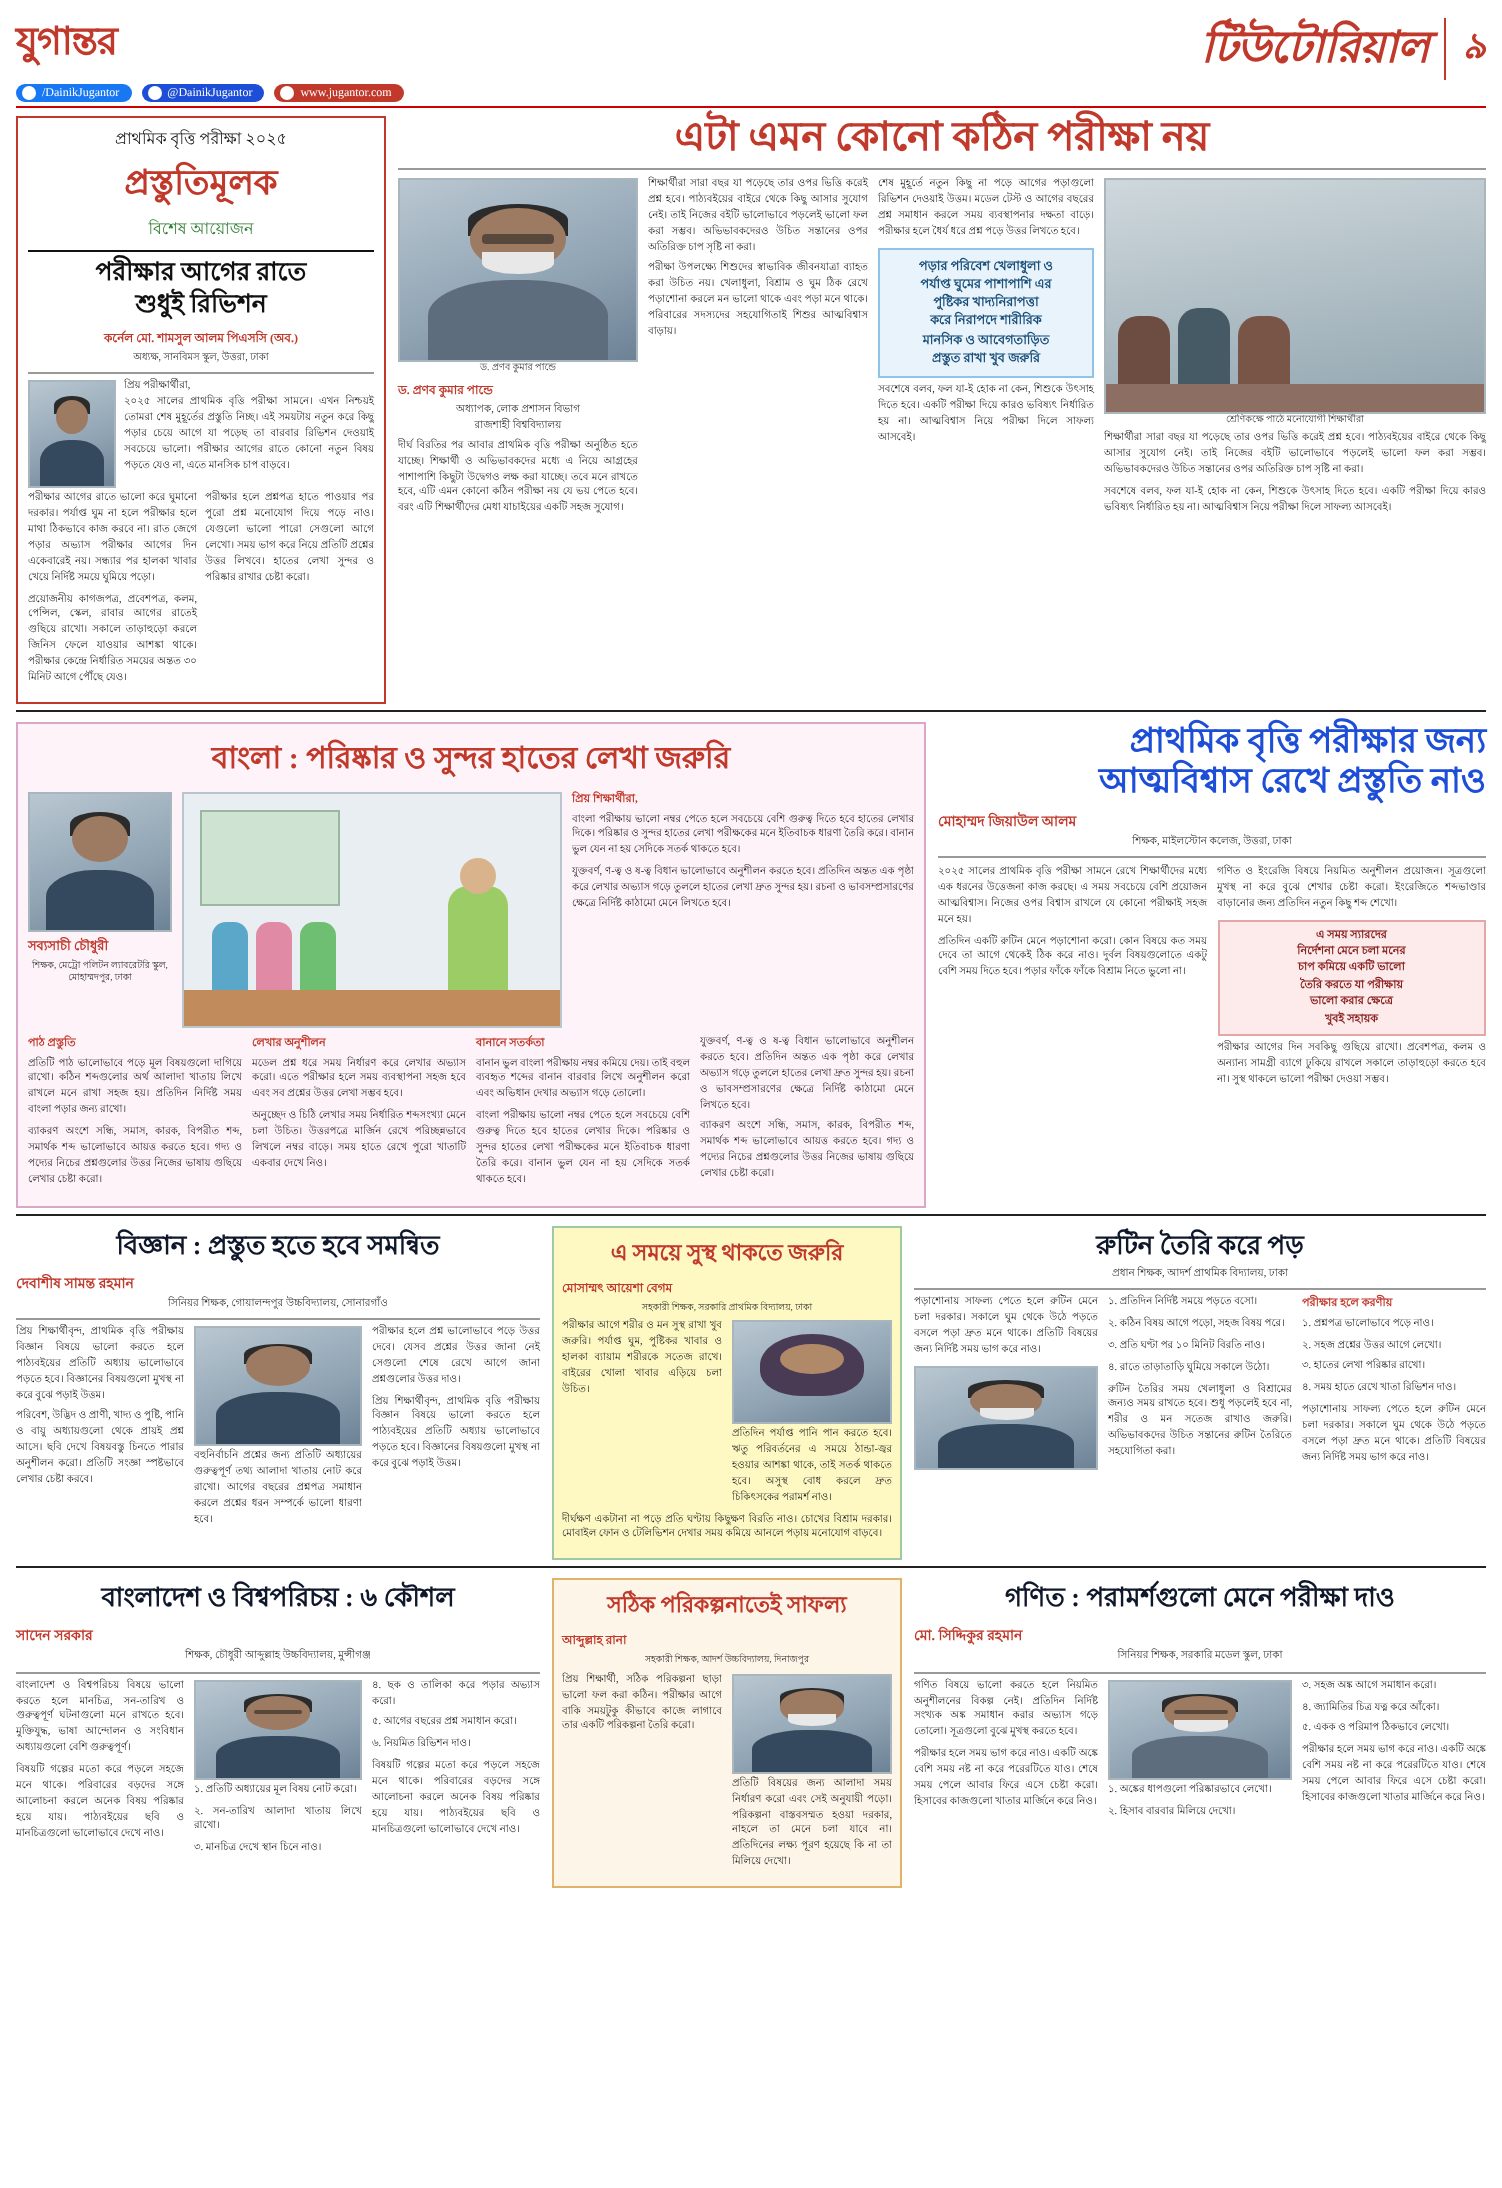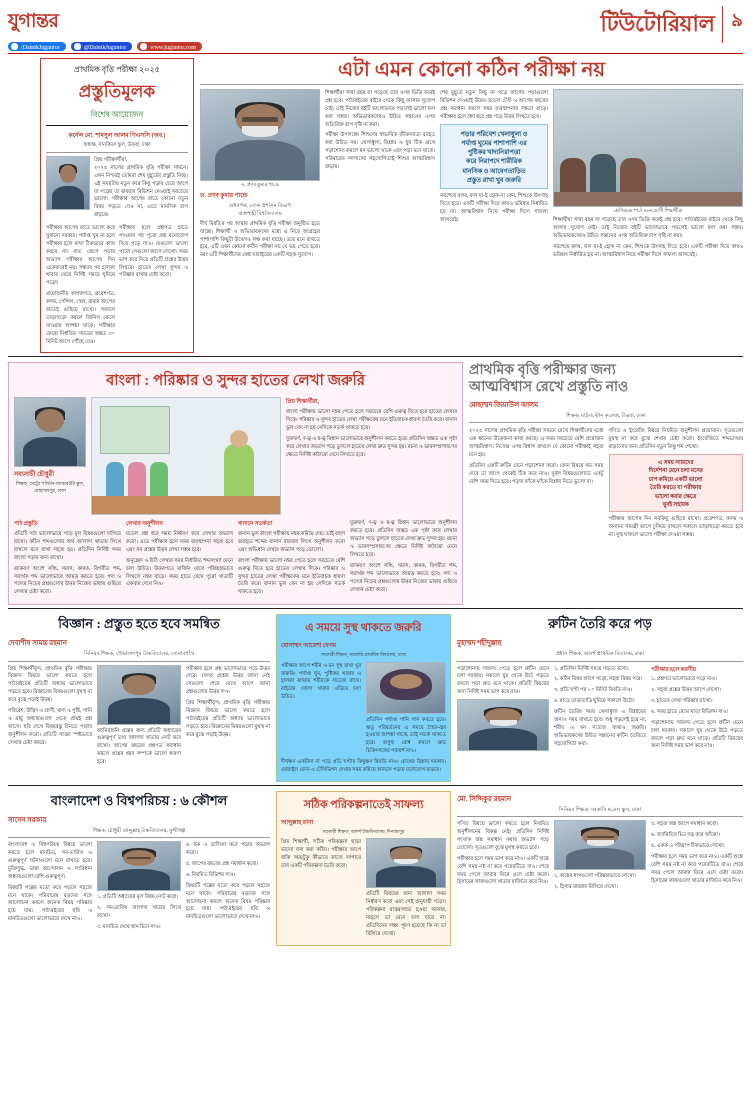--- a/index.html
+++ b/index.html
@@ -18,40 +18,40 @@
   .mast-left { display:flex; flex-direction:column; gap:2px; }
   .logo-row { display:flex; align-items:center; gap:4px; }
   .logo { font-size:19px; font-weight:bold; color:#c0392b; letter-spacing:-0.5px; font-family:"Liberation Serif", serif; }
   .mast-date { font-size:7.5px; color:#222; padding-top:6px; }
   .mast-mail { font-size:6.5px; color:#333; padding-left:2px; }
   .social-row { display:flex; gap:5px; margin-top:2px; }
   .social { display:flex; align-items:center; gap:3px; background:#1d4ed8; color:#fff; font-size:6px; padding:1px 6px 1px 3px; border-radius:8px; }
   .social.b { background:#1877f2; }
   .social.c { background:#c0392b; }
   .sdot { width:7px; height:7px; border-radius:50%; background:#fff; display:inline-block; }
-  .mast-right { display:flex; gap:8px; }
+  .mast-right { display:flex; align-items:center; gap:8px;font-style:italic; }
   .section-title { font-size:22px; font-weight:bold; color:#c0392b; letter-spacing:-0.5px; }
   .pagenum-box { border-left:1px solid #c0392b; padding-left:8px; font-size:18px; color:#c0392b; font-weight:bold; }
 
   
   .rule { height:1px; background:#222; margin:3px 0; }
   .thin { height:1px; background:#999; }
 
   .col-body { font-size:5.1px; line-height:1.55; text-align:justify; color:#222; hyphens:auto; }
   .col-body p { margin:0 0 3px 0; }
   .byline { text-align:left; font-size:7px; color:#c0392b; font-weight:bold; margin:2px 0 1px; }
   .byline-sub { text-align:center; font-size:5.2px; color:#333; margin-bottom:3px; line-height:1.4; }
 
   .photo { background:#c9d6dd; border:1px solid #aab6bd; position:relative; overflow:hidden; }
   .photo.person { background:linear-gradient(160deg,#b9c7d1 0%, #8fa3b3 60%, #6d8295 100%); }
   .cap { font-size:4.8px; text-align:center; color:#333; margin-top:1px; line-height:1.3; }
 
   
   .top-area { display:flex; gap:6px; margin-top:4px; }
-  .left-box { width:154px; border:1px solid #c0392b; padding:4px 5px;margin-left:32px; }
+  .left-box { width:185px; border:1px solid #c0392b; padding:4px 5px; }
   .lb-kicker { text-align:center; font-size:8px; color:#111; }
   .lb-title { text-align:center; font-size:17px; font-weight:bold; color:#c0392b; margin:2px 0; }
   .lb-sub { text-align:center; font-size:8px; color:#2e7d32; }
   .lb-rule { border-top:1px solid #111; margin:4px 0 3px; }
   .lb-head { text-align:center; font-size:12.5px; font-weight:bold; line-height:1.25; color:#111; }
   .lb-byline { text-align:center; font-size:6px; color:#c0392b; font-weight:bold; margin-top:4px; }
   .lb-bysub { text-align:center; font-size:5px; color:#333; }
   .lb-cols { display:flex; gap:4px; margin-top:3px; }
   .lb-photo { width:44px; height:54px; flex:0 0 44px; }
 
@@ -71,28 +71,28 @@
   .b2-head { text-align:center; font-size:15px; font-weight:bold; color:#c0392b; }
   .b2-row { display:flex; gap:5px; margin-top:4px; }
   .b2-photo { width:72px; }
   .b2-illus { width:190px; height:118px; background:#e9eef2; border:1px solid #b9c6cf; position:relative; overflow:hidden; }
   .b2-txt { flex:1; }
   .b2-bottom { display:flex; gap:5px; margin-top:4px; }
   .b2-bottom > div { flex:1; }
   .subhead { font-size:5.6px; font-weight:bold; color:#c0392b; margin-bottom:2px; }
 
   .b2-right { flex:1; }
-  .b2r-head { text-align:left; font-size:14px; font-weight:bold; color:#737373; line-height:1.2; }
+  .b2r-head { text-align:right; font-size:17px; font-weight:bold; color:#1d4ed8; line-height:1.2; }
   .b2r-cols { display:flex; gap:5px; margin-top:4px; }
   .tint-box { background:#fdeaea; border:1px solid #e4a7a7; padding:3px; font-size:5.6px; line-height:1.5; text-align:center; color:#8a2020; font-weight:bold; }
 
   
   .band3 { display:flex; gap:6px; margin-top:5px; }
   .b3-a { width:262px; }
-  .b3-b { width:175px; border:1px solid #9fc9a0; background:#7dd3fc; padding:4px; }
+  .b3-b { width:175px; border:1px solid #9fc9a0; background:#fef9c3; padding:4px; }
   .b3-c { flex:1; }
   .hd-c { text-align:center; font-size:13px; font-weight:bold; color:#0f172a; }
   .hd-s { text-align:center; font-size:11px; font-weight:bold; color:#c0392b; }
   .cols2 { display:flex; gap:5px; margin-top:3px; }
   .cols2 > div { flex:1; }
 
   
   .band4 { display:flex; gap:6px; margin-top:5px; }
   .b4-a { width:262px; }
   .b4-b { width:175px; border:1px solid #e0b36a; background:#fdf6e8; padding:4px; }
@@ -142,20 +142,22 @@
     </div>
   </div>
 
   <div class="top-area">
 
     <div class="left-box">
       <div class="lb-kicker">প্রাথমিক বৃত্তি পরীক্ষা ২০২৫</div>
       <div class="lb-title">প্রস্তুতিমূলক</div>
       <div class="lb-sub">বিশেষ আয়োজন</div>
       <div class="lb-rule"></div>
+      <div class="lb-head" style="white-space:pre-line">পরীক্ষার আগের রাতে
+শুধুই রিভিশন</div>
       <div class="lb-byline">কর্নেল মো. শামসুল আলম পিএসসি (অব.)</div>
       <div class="lb-bysub">অধ্যক্ষ, সানবিমস স্কুল, উত্তরা, ঢাকা</div>
       <div class="thin" style="margin:3px 0"></div>
       <div class="lb-cols">
         <div class="photo person lb-photo">
           <div class="ph-hair"></div>
             <div class="ph-face"></div>
             <div class="ph-body"></div>
         </div>
         <div class="col-body" style="flex:1">
@@ -366,21 +368,20 @@
             </div>
         </div>
       </div>
       <div class="col-body">
           <p>দীর্ঘক্ষণ একটানা না পড়ে প্রতি ঘণ্টায় কিছুক্ষণ বিরতি নাও। চোখের বিশ্রাম দরকার। মোবাইল ফোন ও টেলিভিশন দেখার সময় কমিয়ে আনলে পড়ায় মনোযোগ বাড়বে।</p>
         </div>
     </div>
 
     <div class="b3-c">
       <div class="hd-c">রুটিন তৈরি করে পড়</div>
-      <div class="byline">মুহাম্মদ শহীদুল্লাহ</div>
       <div class="byline-sub">প্রধান শিক্ষক, আদর্শ প্রাথমিক বিদ্যালয়, ঢাকা</div>
       <div class="thin" style="margin:2px 0 3px"></div>
       <div class="cols2">
         <div>
           <div class="col-body">
               <p>পড়াশোনায় সাফল্য পেতে হলে রুটিন মেনে চলা দরকার। সকালে ঘুম থেকে উঠে পড়তে বসলে পড়া দ্রুত মনে থাকে। প্রতিটি বিষয়ের জন্য নির্দিষ্ট সময় ভাগ করে নাও।</p>
             </div>
           <div class="photo person" style="height:52px;margin-top:2px">
             <div class="ph-hair"></div>
               <div class="ph-face"></div>
@@ -458,20 +459,21 @@
               <div class="ph-body"></div>
           </div>
           <div class="col-body" style="margin-top:2px">
               <p>প্রতিটি বিষয়ের জন্য আলাদা সময় নির্ধারণ করো এবং সেই অনুযায়ী পড়ো। পরিকল্পনা বাস্তবসম্মত হওয়া দরকার, নাহলে তা মেনে চলা যাবে না। প্রতিদিনের লক্ষ্য পূরণ হয়েছে কি না তা মিলিয়ে দেখো।</p>
             </div>
         </div>
       </div>
     </div>
 
     <div class="b4-c">
+      <div class="hd-c">গণিত : পরামর্শগুলো মেনে পরীক্ষা দাও</div>
       <div class="byline">মো. সিদ্দিকুর রহমান</div>
       <div class="byline-sub">সিনিয়র শিক্ষক, সরকারি মডেল স্কুল, ঢাকা</div>
       <div class="thin" style="margin:2px 0 3px"></div>
       <div class="cols2">
         <div class="col-body">
           <p>গণিত বিষয়ে ভালো করতে হলে নিয়মিত অনুশীলনের বিকল্প নেই। প্রতিদিন নির্দিষ্ট সংখ্যক অঙ্ক সমাধান করার অভ্যাস গড়ে তোলো। সূত্রগুলো বুঝে মুখস্থ করতে হবে।</p>
           <p>পরীক্ষার হলে সময় ভাগ করে নাও। একটি অঙ্কে বেশি সময় নষ্ট না করে পরেরটিতে যাও। শেষে সময় পেলে আবার ফিরে এসে চেষ্টা করো। হিসাবের কাজগুলো খাতার মার্জিনে করে নিও।</p>
         </div>
         <div>
           <div class="photo person" style="height:50px">

